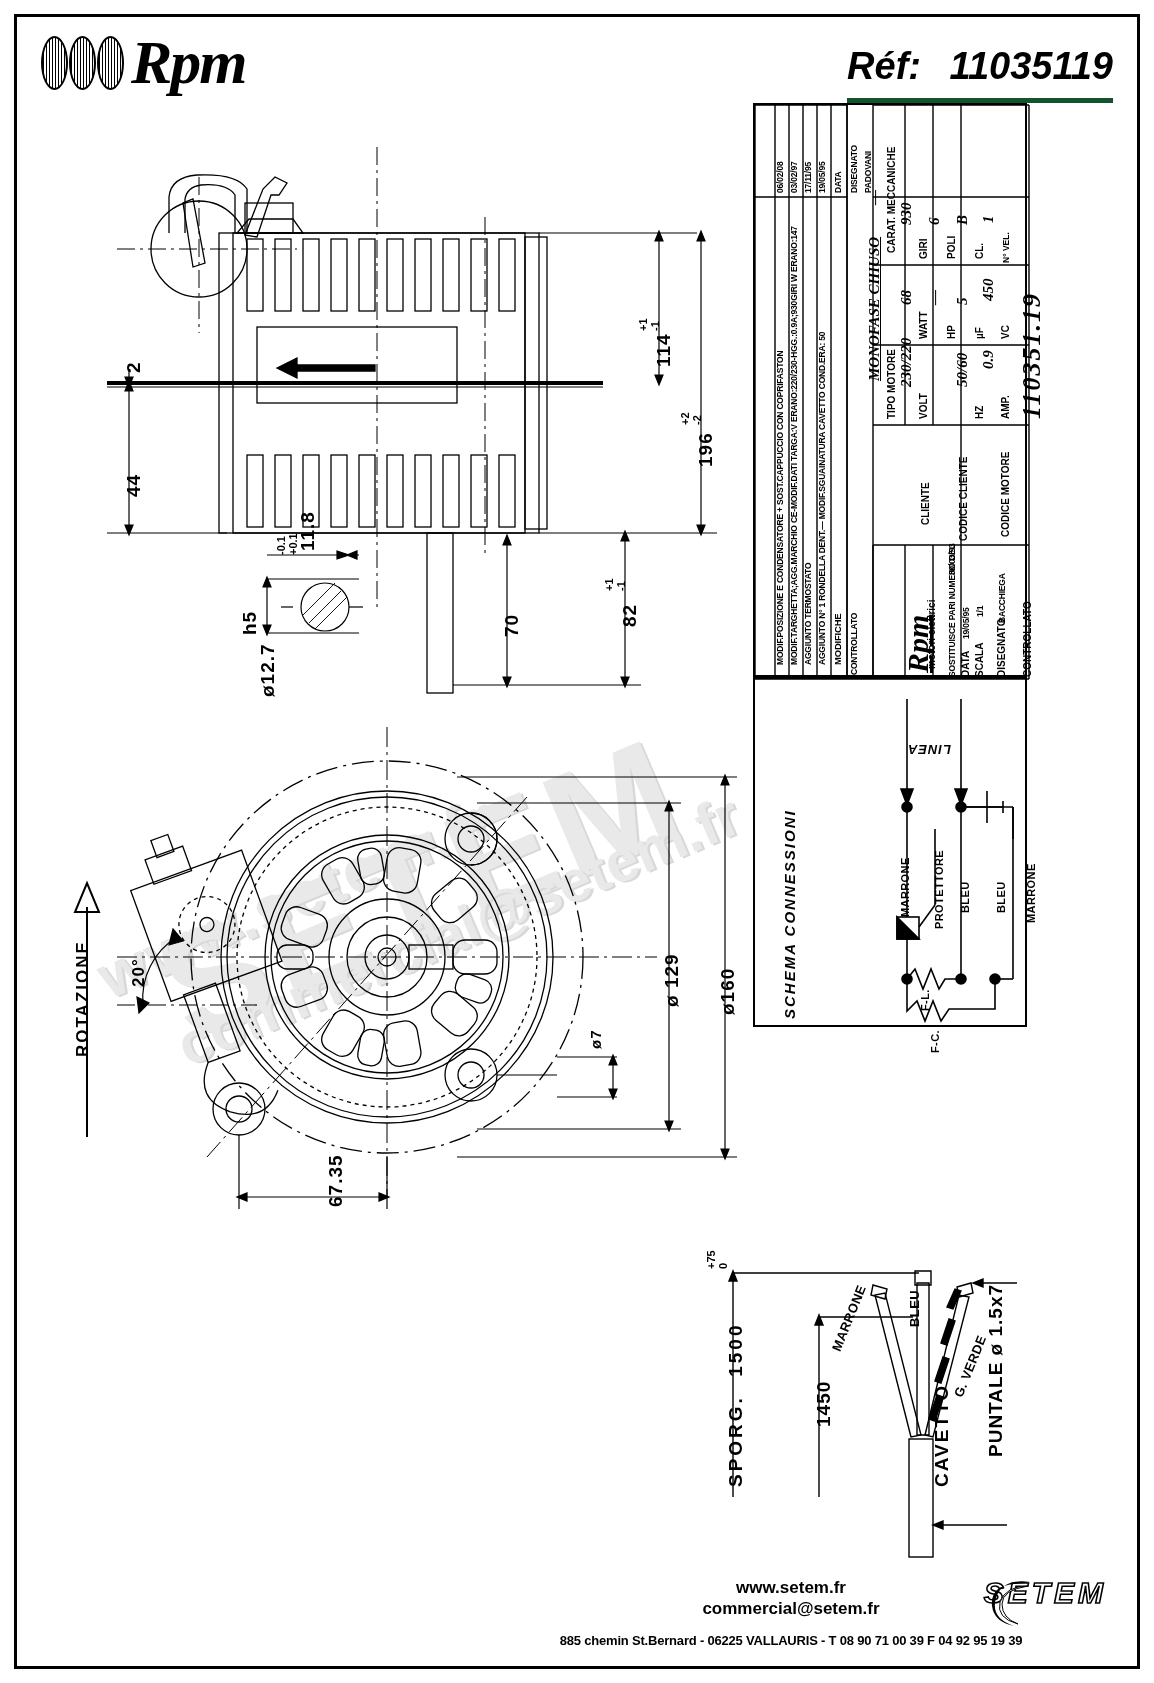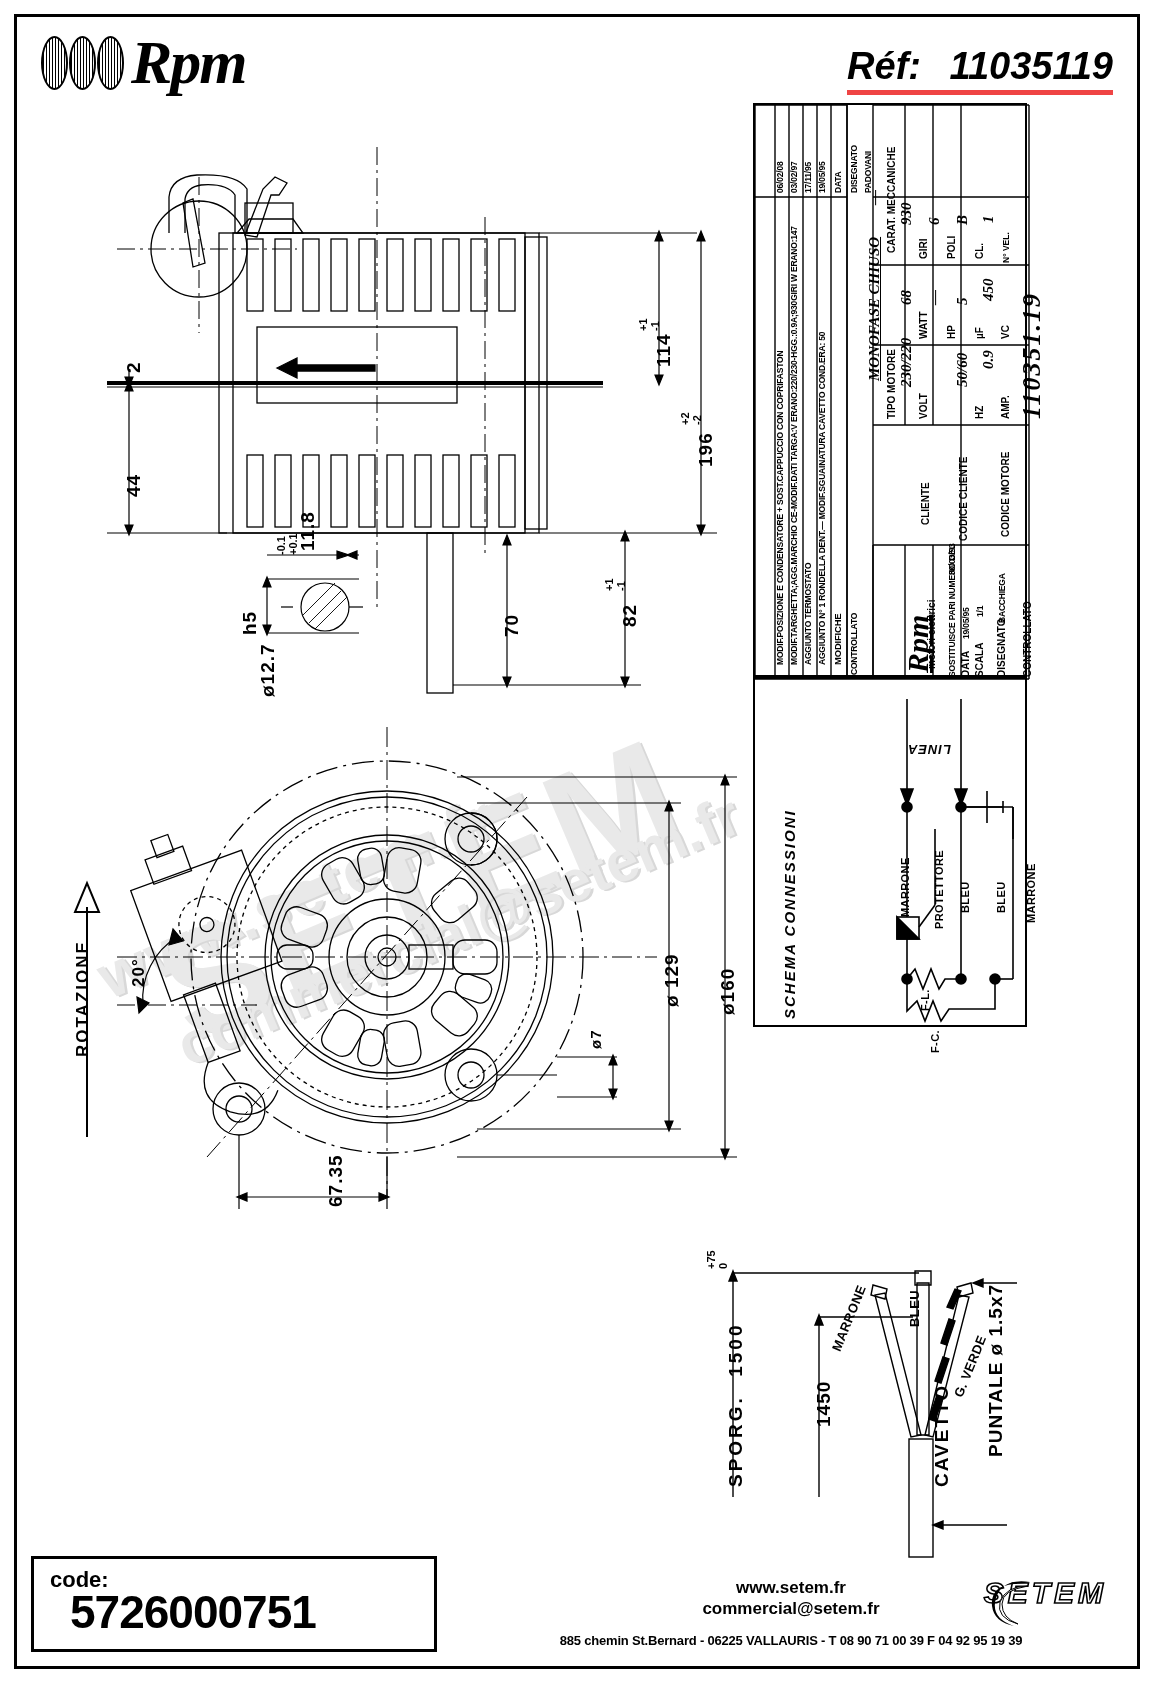--- a/index.html
+++ b/index.html
@@ -12,22 +12,22 @@
 
   
   #logo { position:absolute; left:24px; top:18px; display:flex; align-items:center; }
   #logo .coils { display:flex; }
   #logo .coil { width:27px; height:54px; margin-right:1px;
       background: repeating-linear-gradient(90deg,#000 0 1px,#fff 1px 3px);
       border-radius:50%/50%; border:2px solid #000; }
   #logo .word { font-family:"Liberation Serif", serif; font-style:italic; font-weight:bold;
                 font-size:62px; letter-spacing:-2px; margin-left:6px; line-height:.9; }
   #ref { position:absolute; right:24px; top:28px; font-family:"Liberation Sans",sans-serif;
-         font-style:italic; font-weight:bold; font-size:38px; border-bottom:5px solid #ef4444;
-         padding-bottom:2px; white-space:nowrap; }
+         font-style:italic; font-weight:bold; font-size:38px; border-bottom:5px solid #14532d;
+         padding-bottom:10px; white-space:nowrap; }
   #ref .refnum { margin-left:18px; }
 
   
   .r90  { transform:rotate(-90deg); transform-origin:0 0; white-space:nowrap; }
   .abs  { position:absolute; }
 
   
   #tblock { position:absolute; left:736px; top:86px; width:274px; height:574px;
             border:2px solid #000; }
   .tb-txt { position:absolute; font-size:8.5px; font-weight:bold; letter-spacing:-.2px; }
@@ -684,24 +684,20 @@
       <span class="dtxt" style="position:static;letter-spacing:1px;">PUNTALE  ø 1.5x7</span></div>
 
     <div class="abs" style="left:190px; top:190px; transform:rotate(-68deg); transform-origin:0 0;">
       <span class="wlab" style="position:static;font-size:13px;">MARRONE</span></div>
     <div class="abs" style="left:268px; top:170px; transform:rotate(-90deg); transform-origin:0 0;">
       <span class="wlab" style="position:static;font-size:13px;">BLEU</span></div>
     <div class="abs" style="left:312px; top:236px; transform:rotate(-68deg); transform-origin:0 0;">
       <span class="wlab" style="position:static;font-size:13px;">G. VERDE</span></div>
   </div>
 
-  <div id="codebox">
-    <span class="lbl">code:</span>
-    <span class="num">5726000751</span>
-  </div>
 
   <div id="footinfo">
     <div class="web">
       <div>www.setem.fr</div>
       <div>commercial@setem.fr</div>
     </div>
     <div class="addr">885 chemin St.Bernard  -  06225 VALLAURIS  -  T 08 90 71 00 39   F 04 92 95 19 39</div>
   </div>
 
   <div id="setemlogo">

